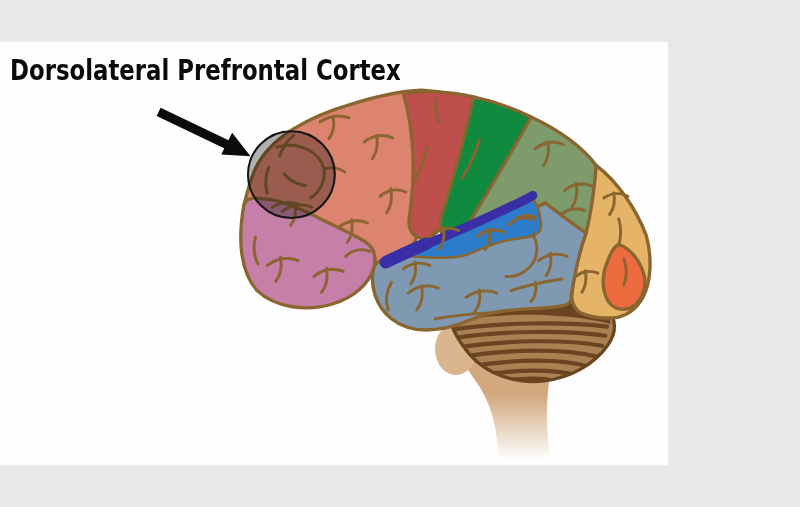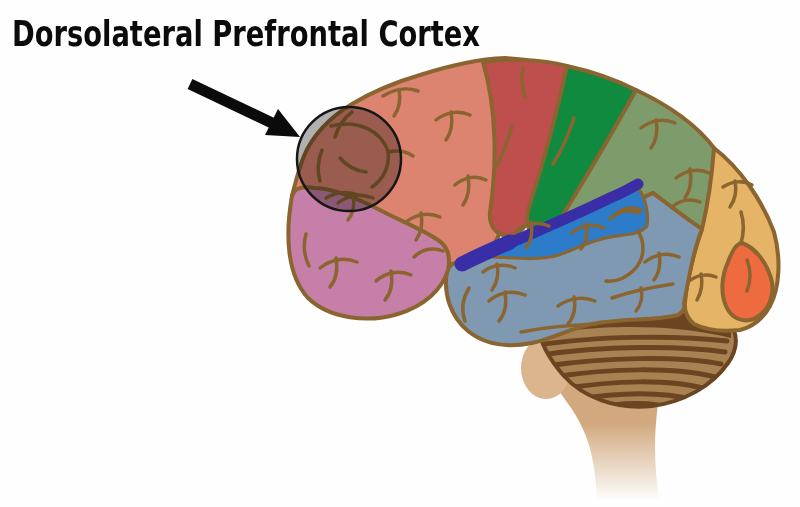--- a/index.html
+++ b/index.html
@@ -1,17 +1,17 @@
 <!DOCTYPE html>
 <html><head>
 <meta charset="utf-8">
 <style>
   html,body{margin:0;padding:0;background:#e8e8e8;}
   .stage{
-    position:relative;width:800px;height:507px;overflow:hidden;
+    position:relative;width:668px;height:507px;overflow:hidden;
     font-family:"DejaVu Sans","Liberation Sans",sans-serif;
   }
   .stage svg{position:absolute;left:0;top:0;width:100%;height:100%;display:block;}
   .title-text{
     font-family:"DejaVu Sans","Liberation Sans",sans-serif;
     font-weight:bold;
   }
 </style>
 </head>
 <body>

